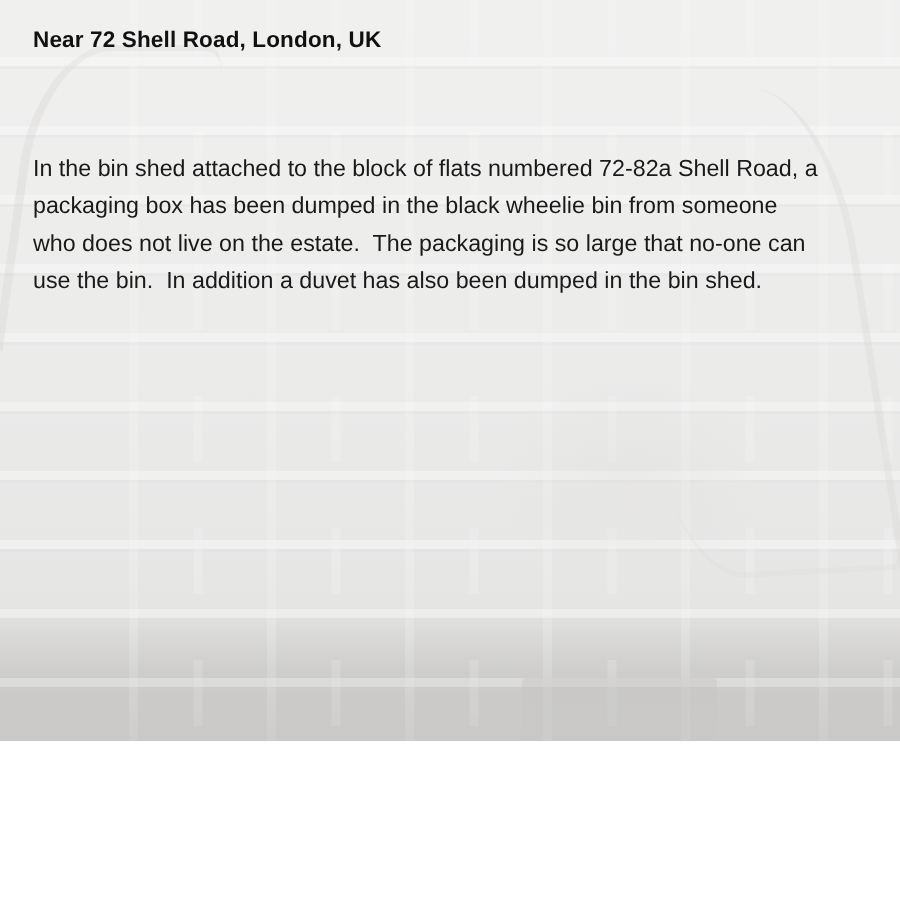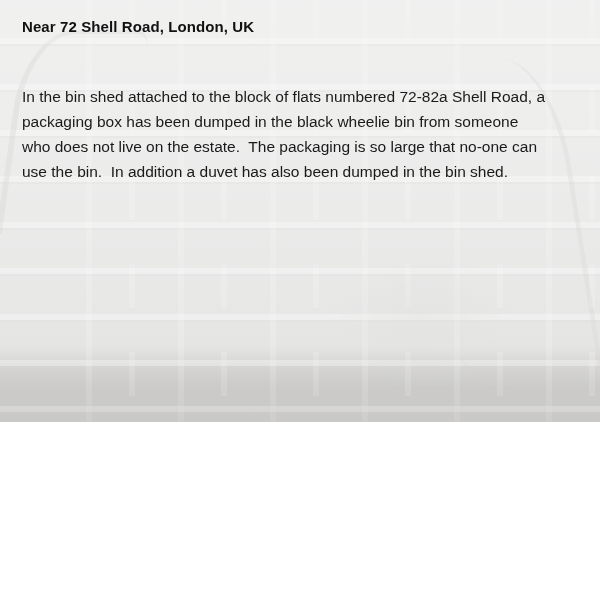--- a/index.html
+++ b/index.html
@@ -8,21 +8,21 @@
   }
   body {
     width: 600px;
     height: 600px;
     font-family: "Liberation Sans", sans-serif;
     background: #ffffff;
   }
   .report-card {
     position: relative;
     width: 600px;
-    height: 422px;
+    height: 494px;
     overflow: hidden;
     background: #d9d9d7;
   }
 
   
   .photo-bg {
     position: absolute;
     inset: 0;
     background:
       
@@ -124,21 +124,21 @@
   }
   .location-title {
     font-size: 15px;
     font-weight: bold;
     color: #111111;
     letter-spacing: 0.1px;
     margin: 0 0 0 0;
     line-height: 18px;
   }
   .report-body {
-    margin-top: 48px;
+    margin-top: 64px;
     font-size: 15.5px;
     line-height: 25px;
     color: #1a1a1a;
     max-width: 528px;
     white-space: pre-wrap;
   }
 </style>
 </head>
 <body>
 

